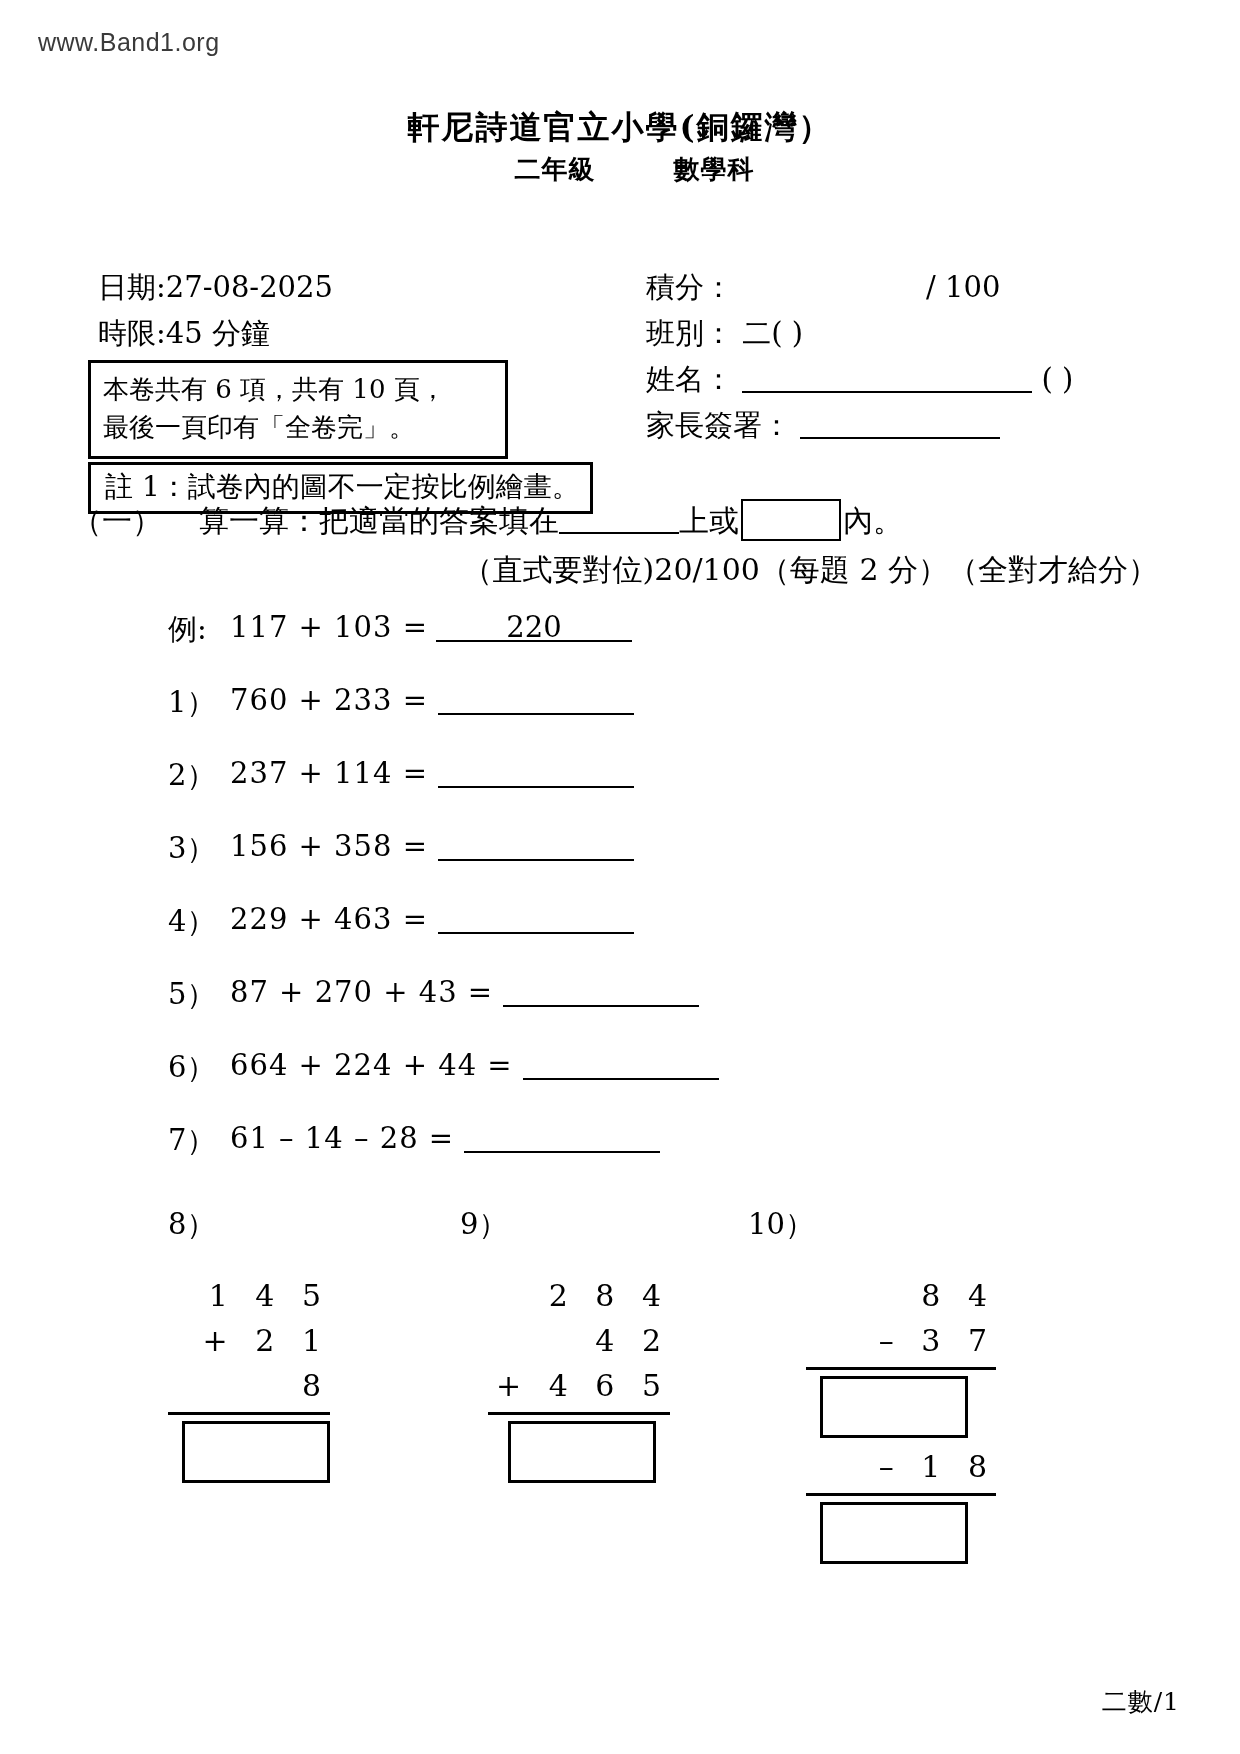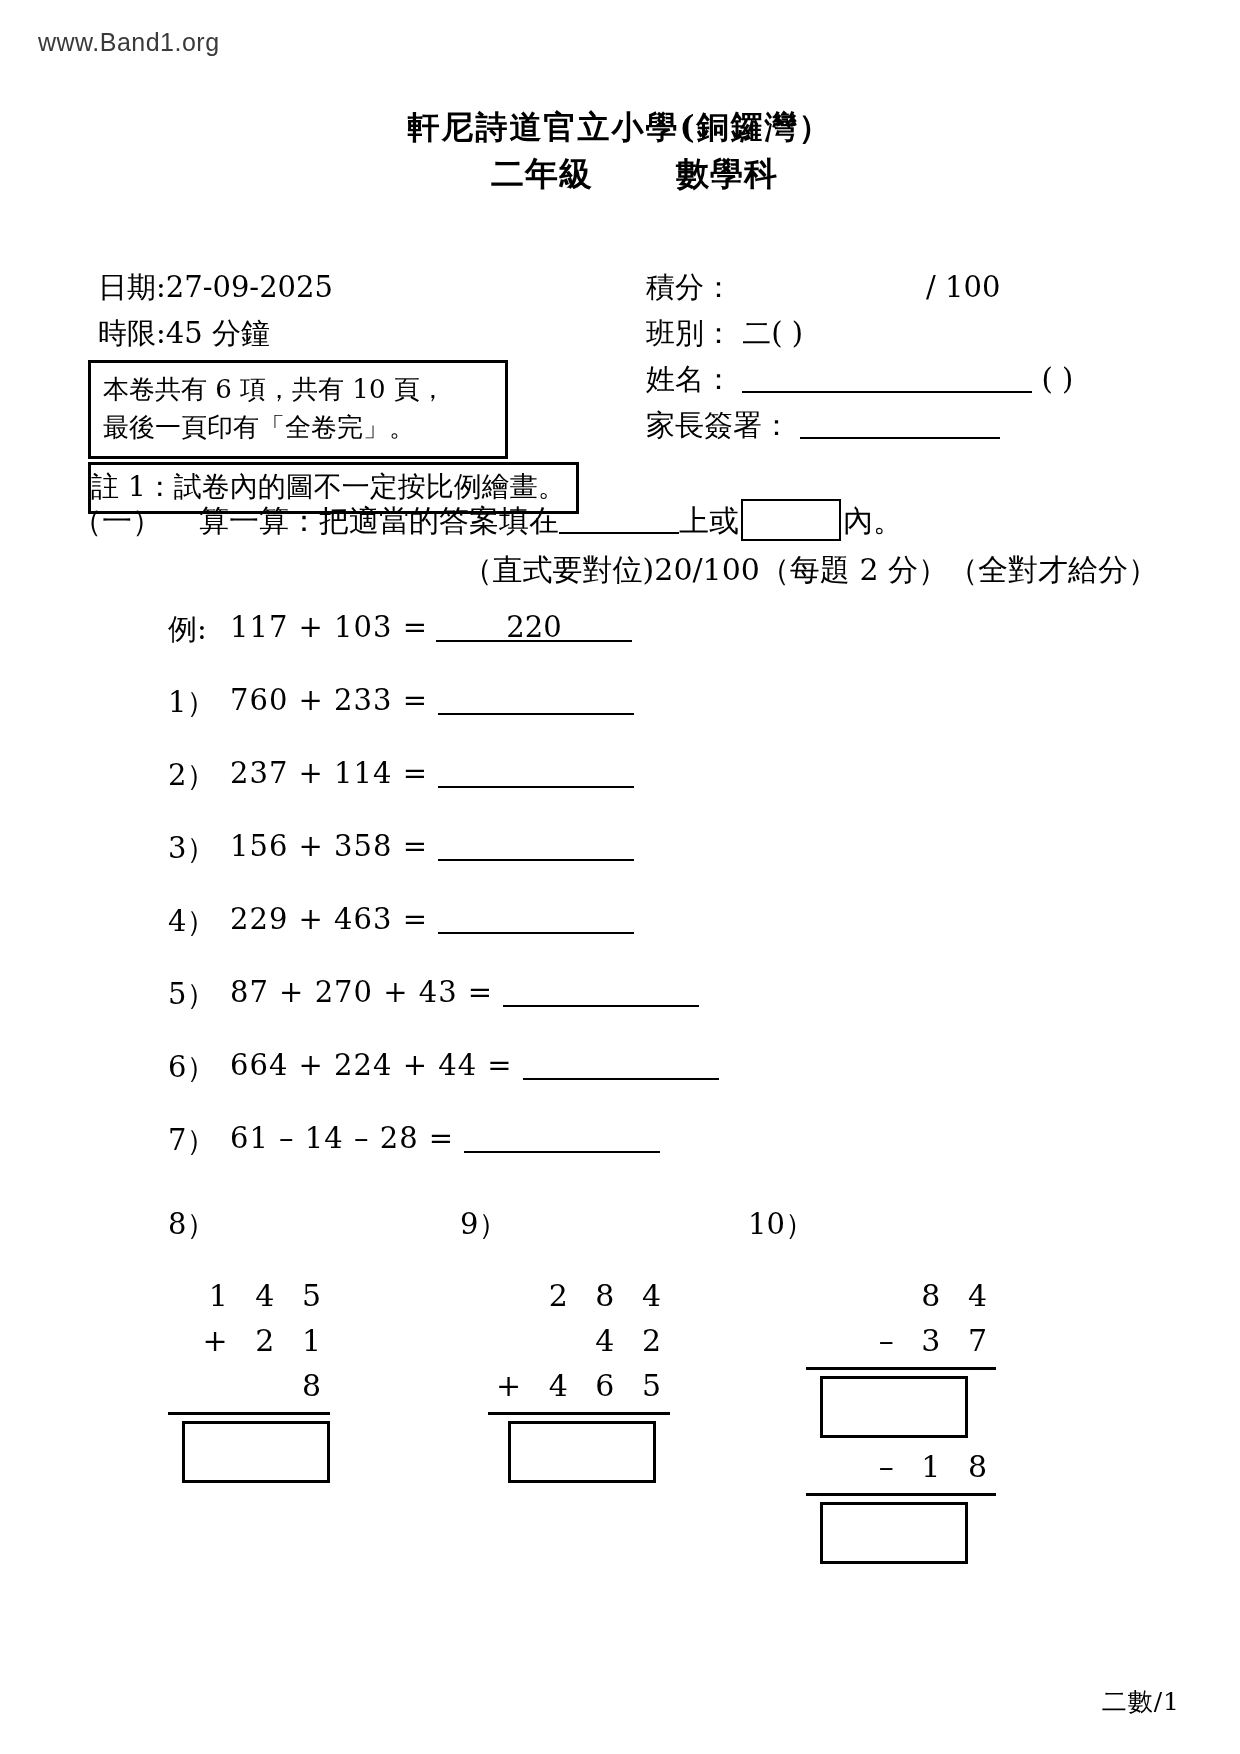--- a/index.html
+++ b/index.html
@@ -42,21 +42,21 @@
     font-size: 32px;
     letter-spacing: 2px;
     line-height: 1.42;
   }
   .exam-title {
     font-size: 31px;
     letter-spacing: 1px;
     line-height: 1.42;
   }
   .grade-line {
-    font-size: 33px;
+    font-size: 26px;
     letter-spacing: 1px;
     line-height: 1.48;
     padding-left: 29px;
   }
   .grade-line .gap {
     display: inline-block;
     width: 58px;
   }
 
   .meta-left {
@@ -99,21 +99,21 @@
     padding: 8px 12px 10px 12px;
     font-size: 26px;
     line-height: 1.45;
     box-sizing: border-box;
   }
   .note-box {
     position: absolute;
     left: 88px;
     top: 462px;
     border: 3px solid #000;
-    padding: 3px 10px 5px 0;
+    padding: 3px 10px 5px 14px;
     font-size: 28px;
     box-sizing: border-box;
   }
 
   .section-one {
     position: absolute;
     left: 72px;
     top: 498px;
     width: 1100px;
     font-size: 30px;
@@ -224,21 +224,21 @@
   <div class="header">
     <div class="school-name">軒尼詩道官立小學(銅鑼灣）</div>
     <div class="grade-line">
       <span>二年級</span>
       <span class="gap"></span>
       <span>數學科</span>
     </div>
   </div>
 
   <div class="meta-left">
-    <div>日期:27-09-2025</div>
+    <div>日期:27-08-2025</div>
     <div>時限:45 分鐘</div>
   </div>
 
   <div class="meta-right">
     <div class="row">
       <span>積分：</span>
       <span class="score-slash">/ 100</span>
     </div>
     <div class="row">
       <span>班別：</span>

